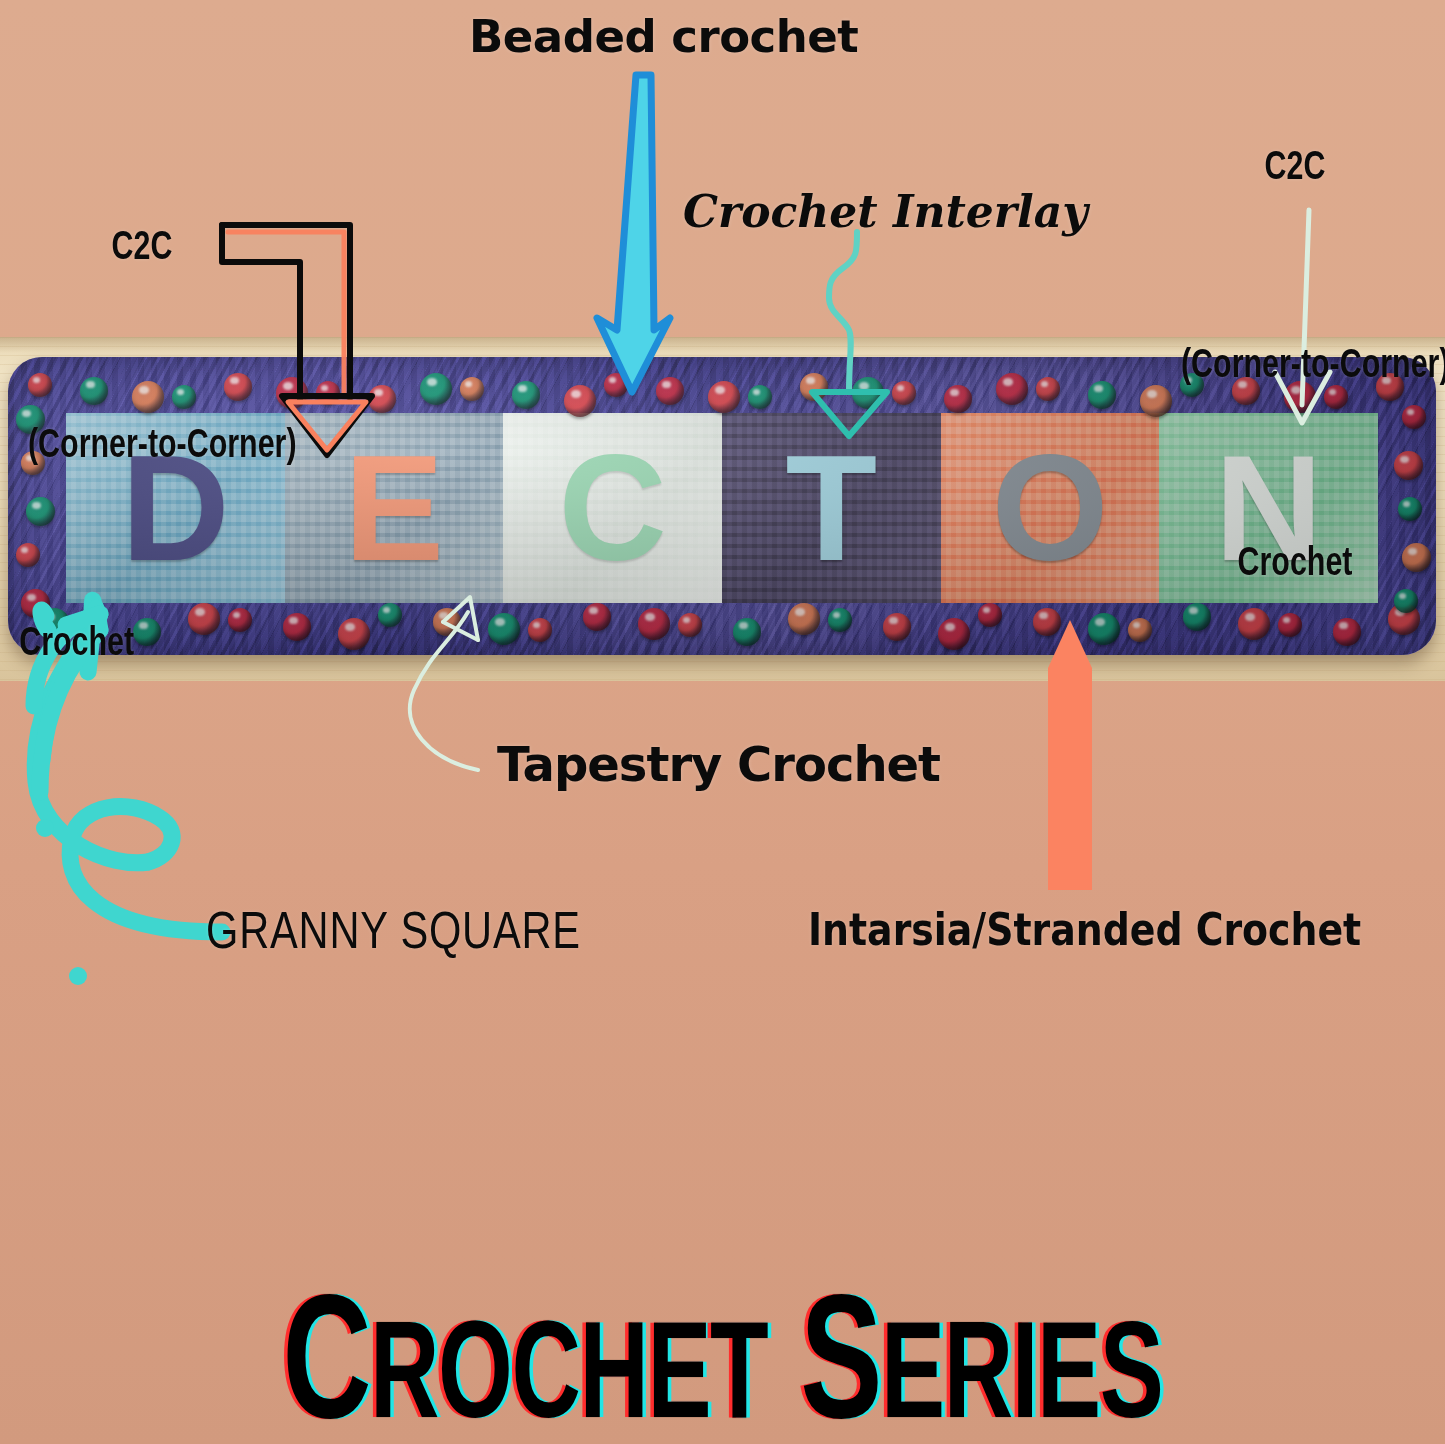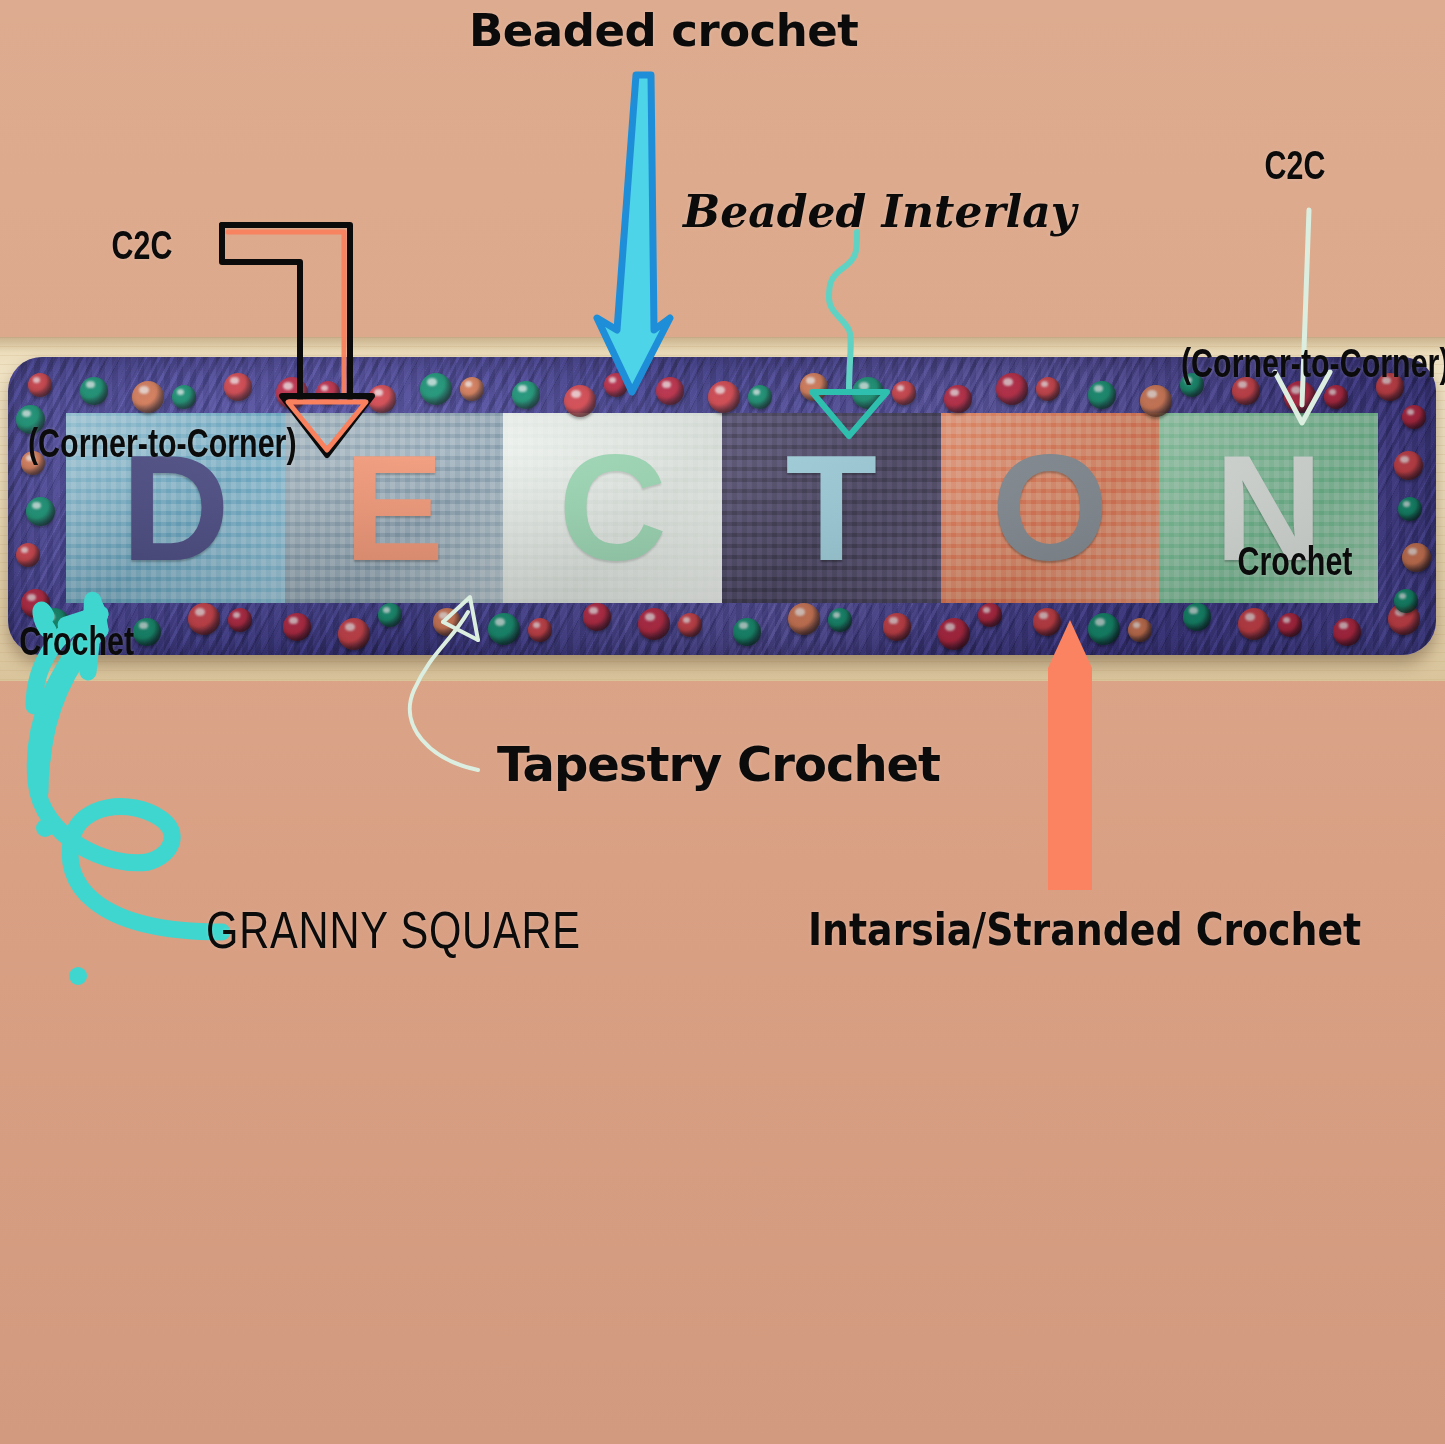--- a/index.html
+++ b/index.html
@@ -312,30 +312,33 @@
       <path d="M1048,890 L1048,668 L1070,620 L1092,668 L1092,890 Z" fill="#fb8361"></path>
     </g>
   </svg>
 
   <div class="lbl c2c-block" style="left:-8px;top:80px;width:300px;">
     <span>C2C</span>
     <span>(Corner-to-Corner)</span>
     <span style="transform:scaleX(.76) translateX(-86px);">Crochet</span>
   </div>
 
-  <div class="lbl beaded" style="left:469px;top:4px;">Beaded crochet</div>
-
-  <div class="lbl mosaic" style="left:683px;top:186px;">Beaded Interlay</div>
+  <div class="lbl beaded" style="left:469px;top:10px;">Beaded crochet</div>
+
+  <div class="lbl mosaic" style="left:683px;top:186px;">Crochet Interlay</div>
 
   <div class="lbl c2c-block" style="left:1145px;top:0px;width:300px;">
     <span>C2C</span>
     <span>(Corner-to-Corner)</span>
     <span>Crochet</span>
   </div>
 
   <div class="lbl tapestry" style="left:497px;top:736px;">Tapestry Crochet</div>
 
   <div class="lbl granny" style="left:206px;top:900px;"><span>GRANNY SQUARE</span></div>
 
   <div class="lbl intarsia" style="left:808px;top:904px;"><span>Intarsia/Stranded Crochet</span></div>
 
+  <div class="title t2">
+    <i><b style="font-weight:bold">C</b><b class="sc" style="font-weight:bold">ROCHET</b>&nbsp;<b style="font-weight:bold">S</b><b class="sc" style="font-weight:bold">ERIES</b></i>
+  </div>
 
 </div>
 
 </body></html>

